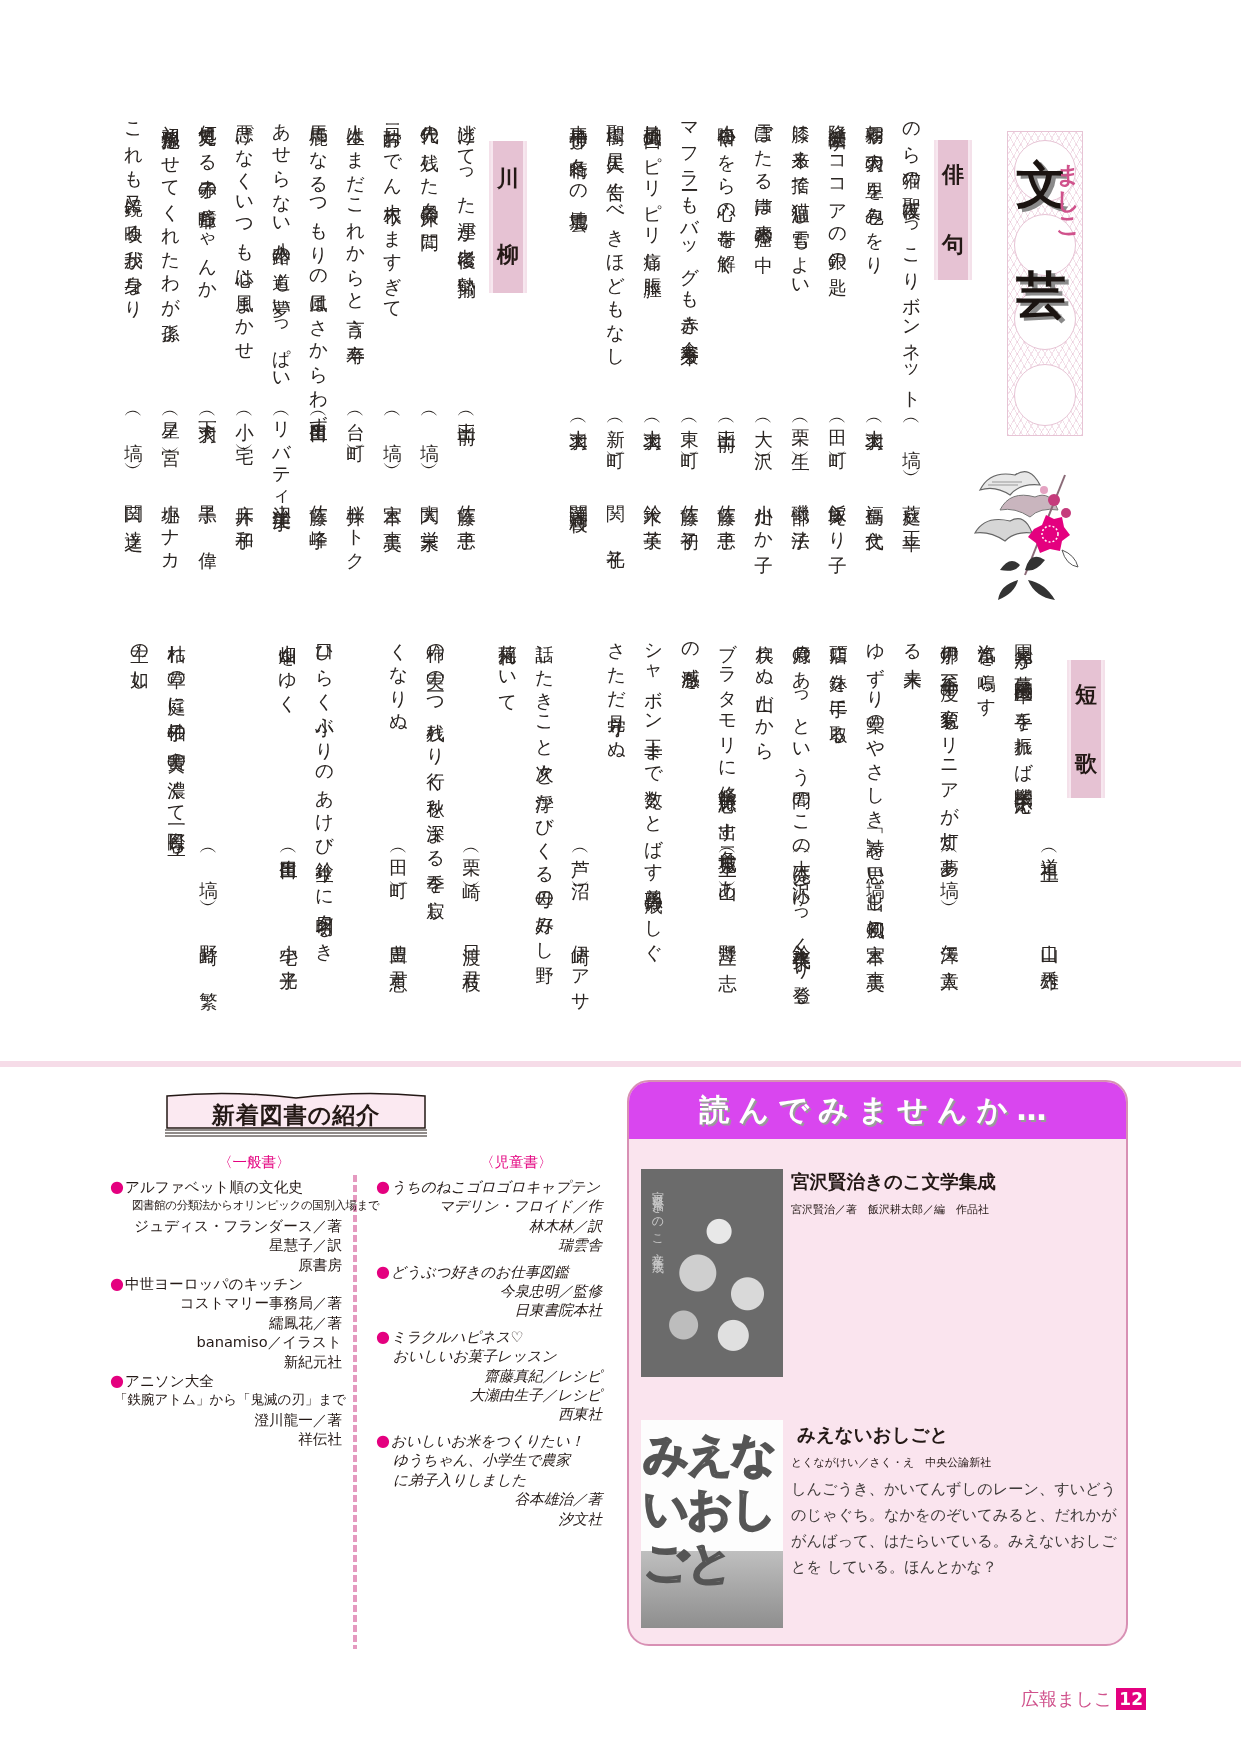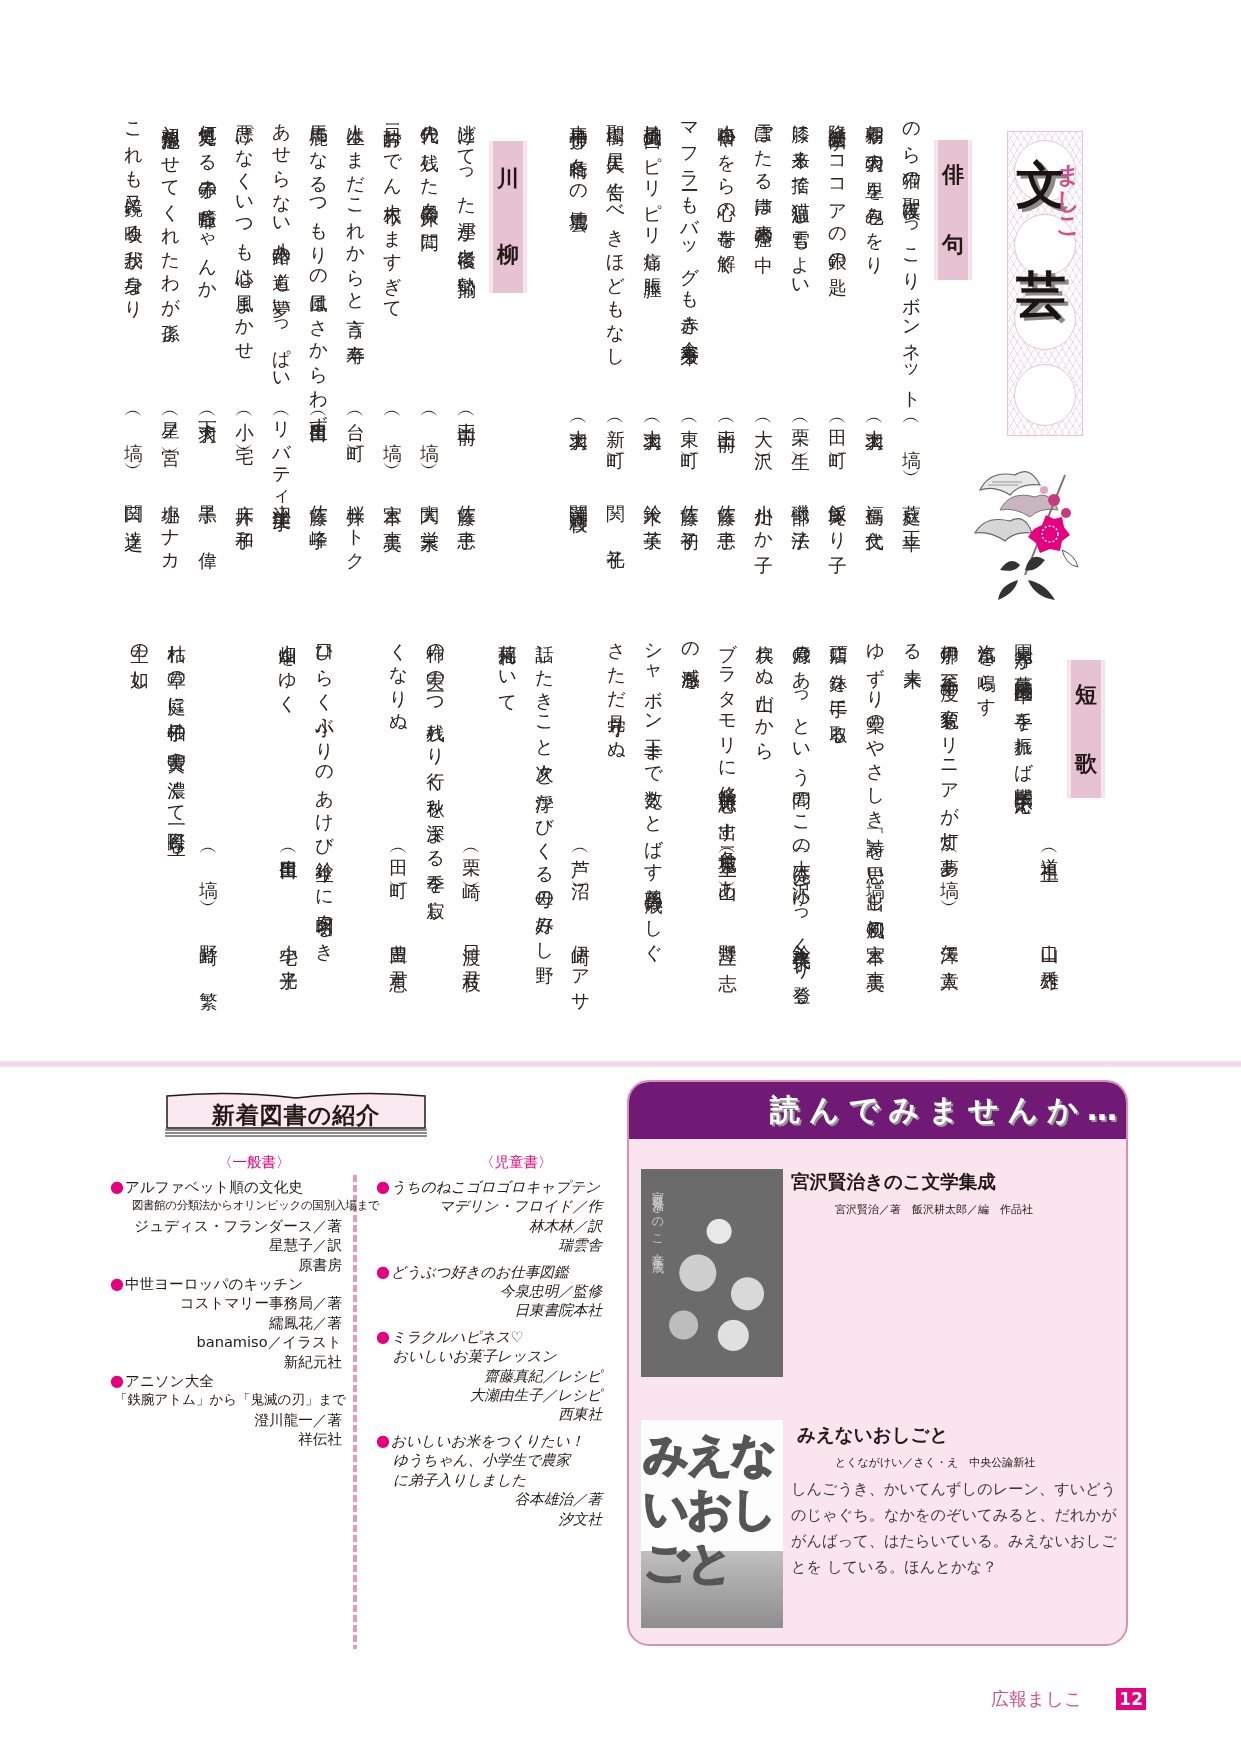--- a/index.html
+++ b/index.html
@@ -94,21 +94,21 @@
     position: absolute; left: 353px; top: 1175px; width: 4px; height: 474px;
     background: repeating-linear-gradient(to bottom, #e59ac0 0 7px, transparent 7px 10px);
   }
 
   
   .rec-box {
     position: absolute; left: 627px; top: 1080px; width: 501px; height: 566px;
     border: 2px solid #d890b4; border-radius: 22px; background: #fae4ee; overflow: hidden;
   }
   .rec-header {
-    height: 57px; background: #701a75; display: flex; align-items: center; justify-content: flex-end;
+    height: 57px; background: #d946ef; display: flex; align-items: center; justify-content: center;
   }
   .rec-header .label {
     font-family: "DejaVu Sans", sans-serif; font-weight: bold; font-size: 30px; color: #ffffff;
     letter-spacing: 9px; text-shadow: 2px 2px 0 #9a9a9a;
   }
   .rec-item { position: absolute; left: 12px; width: 480px; }
   .cover {
     position: absolute; left: 0; top: 0; width: 142px; height: 208px;
     background: #5a5a5a; overflow: hidden;
   }
@@ -132,34 +132,34 @@
     position: absolute; left: 2px; top: 8px; width: 140px;
     font-family: "DejaVu Sans", sans-serif; font-weight: bold; font-size: 45px; line-height: 54px;
     color: #a0a0a0; -webkit-text-stroke: 2px #555; letter-spacing: -2px;
   }
   .rec-text { position: absolute; left: 150px; top: 0; width: 330px; }
   .rec-title {
     font-family: "DejaVu Sans", sans-serif; font-weight: bold; font-size: 18.5px; color: #231815;
     white-space: nowrap;
   }
   .rec-credit {
-    margin-top: 8px; font-family: "DejaVu Sans", sans-serif; font-size: 11px; color: #231815; white-space: nowrap; margin-left: 44px;
+    margin-top: 8px; font-family: "DejaVu Sans", sans-serif; font-size: 11px; color: #231815; white-space: nowrap;
   }
   .rec-desc {
     margin-top: 6px; font-family: "DejaVu Sans", sans-serif; font-size: 15.2px; line-height: 26px; color: #3e3a39;
   }
 
   
   .footer {
     position: absolute; right: 95px; top: 1687px; display: flex; align-items: center; gap: 4px;
   }
   .footer .pub { font-family: "DejaVu Sans", sans-serif; font-size: 18px; color: #d0528c; }
   .footer .page {
     background: #e4007f; color: #fff; font-family: "DejaVu Sans", sans-serif; font-weight: bold;
-    font-size: 17px; padding: 0 3px; line-height: 22px; margin-left: 30px;
+    font-size: 17px; padding: 0 3px; line-height: 22px;
   }
 </style>
 </head>
 <body>
 
 <div class="title-emblem">
   <div class="ring" style="top:8px"></div>
   <div class="ring" style="top:82px"></div>
   <div class="ring" style="top:156px"></div>
   <div class="ring" style="top:232px"></div>

